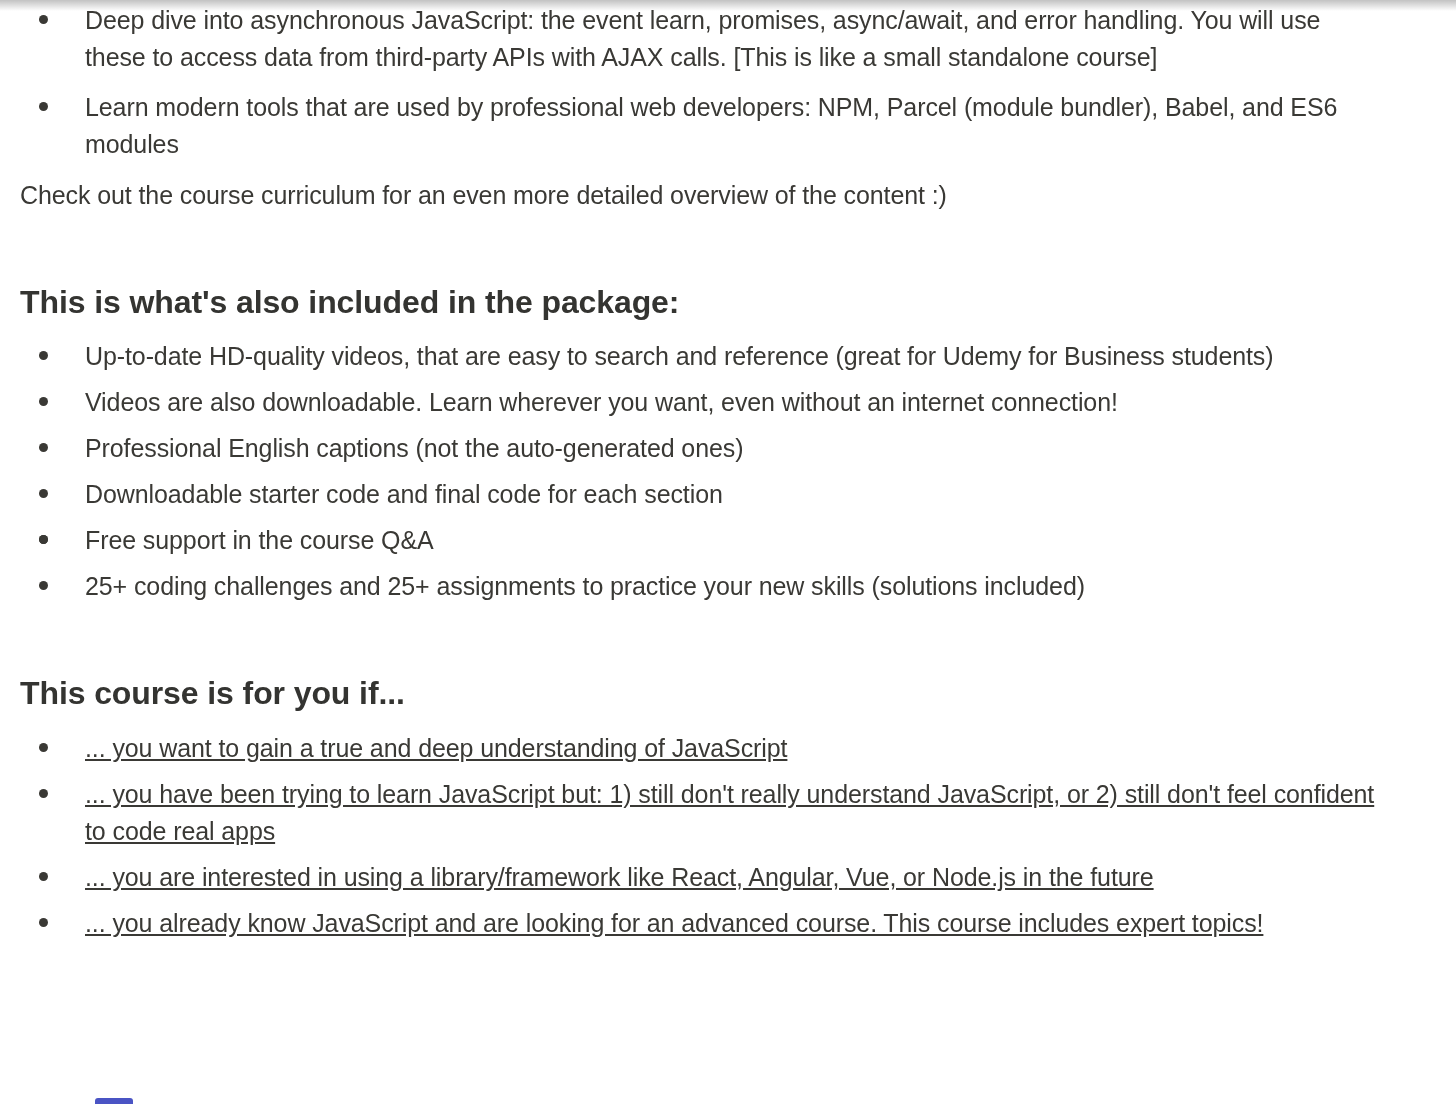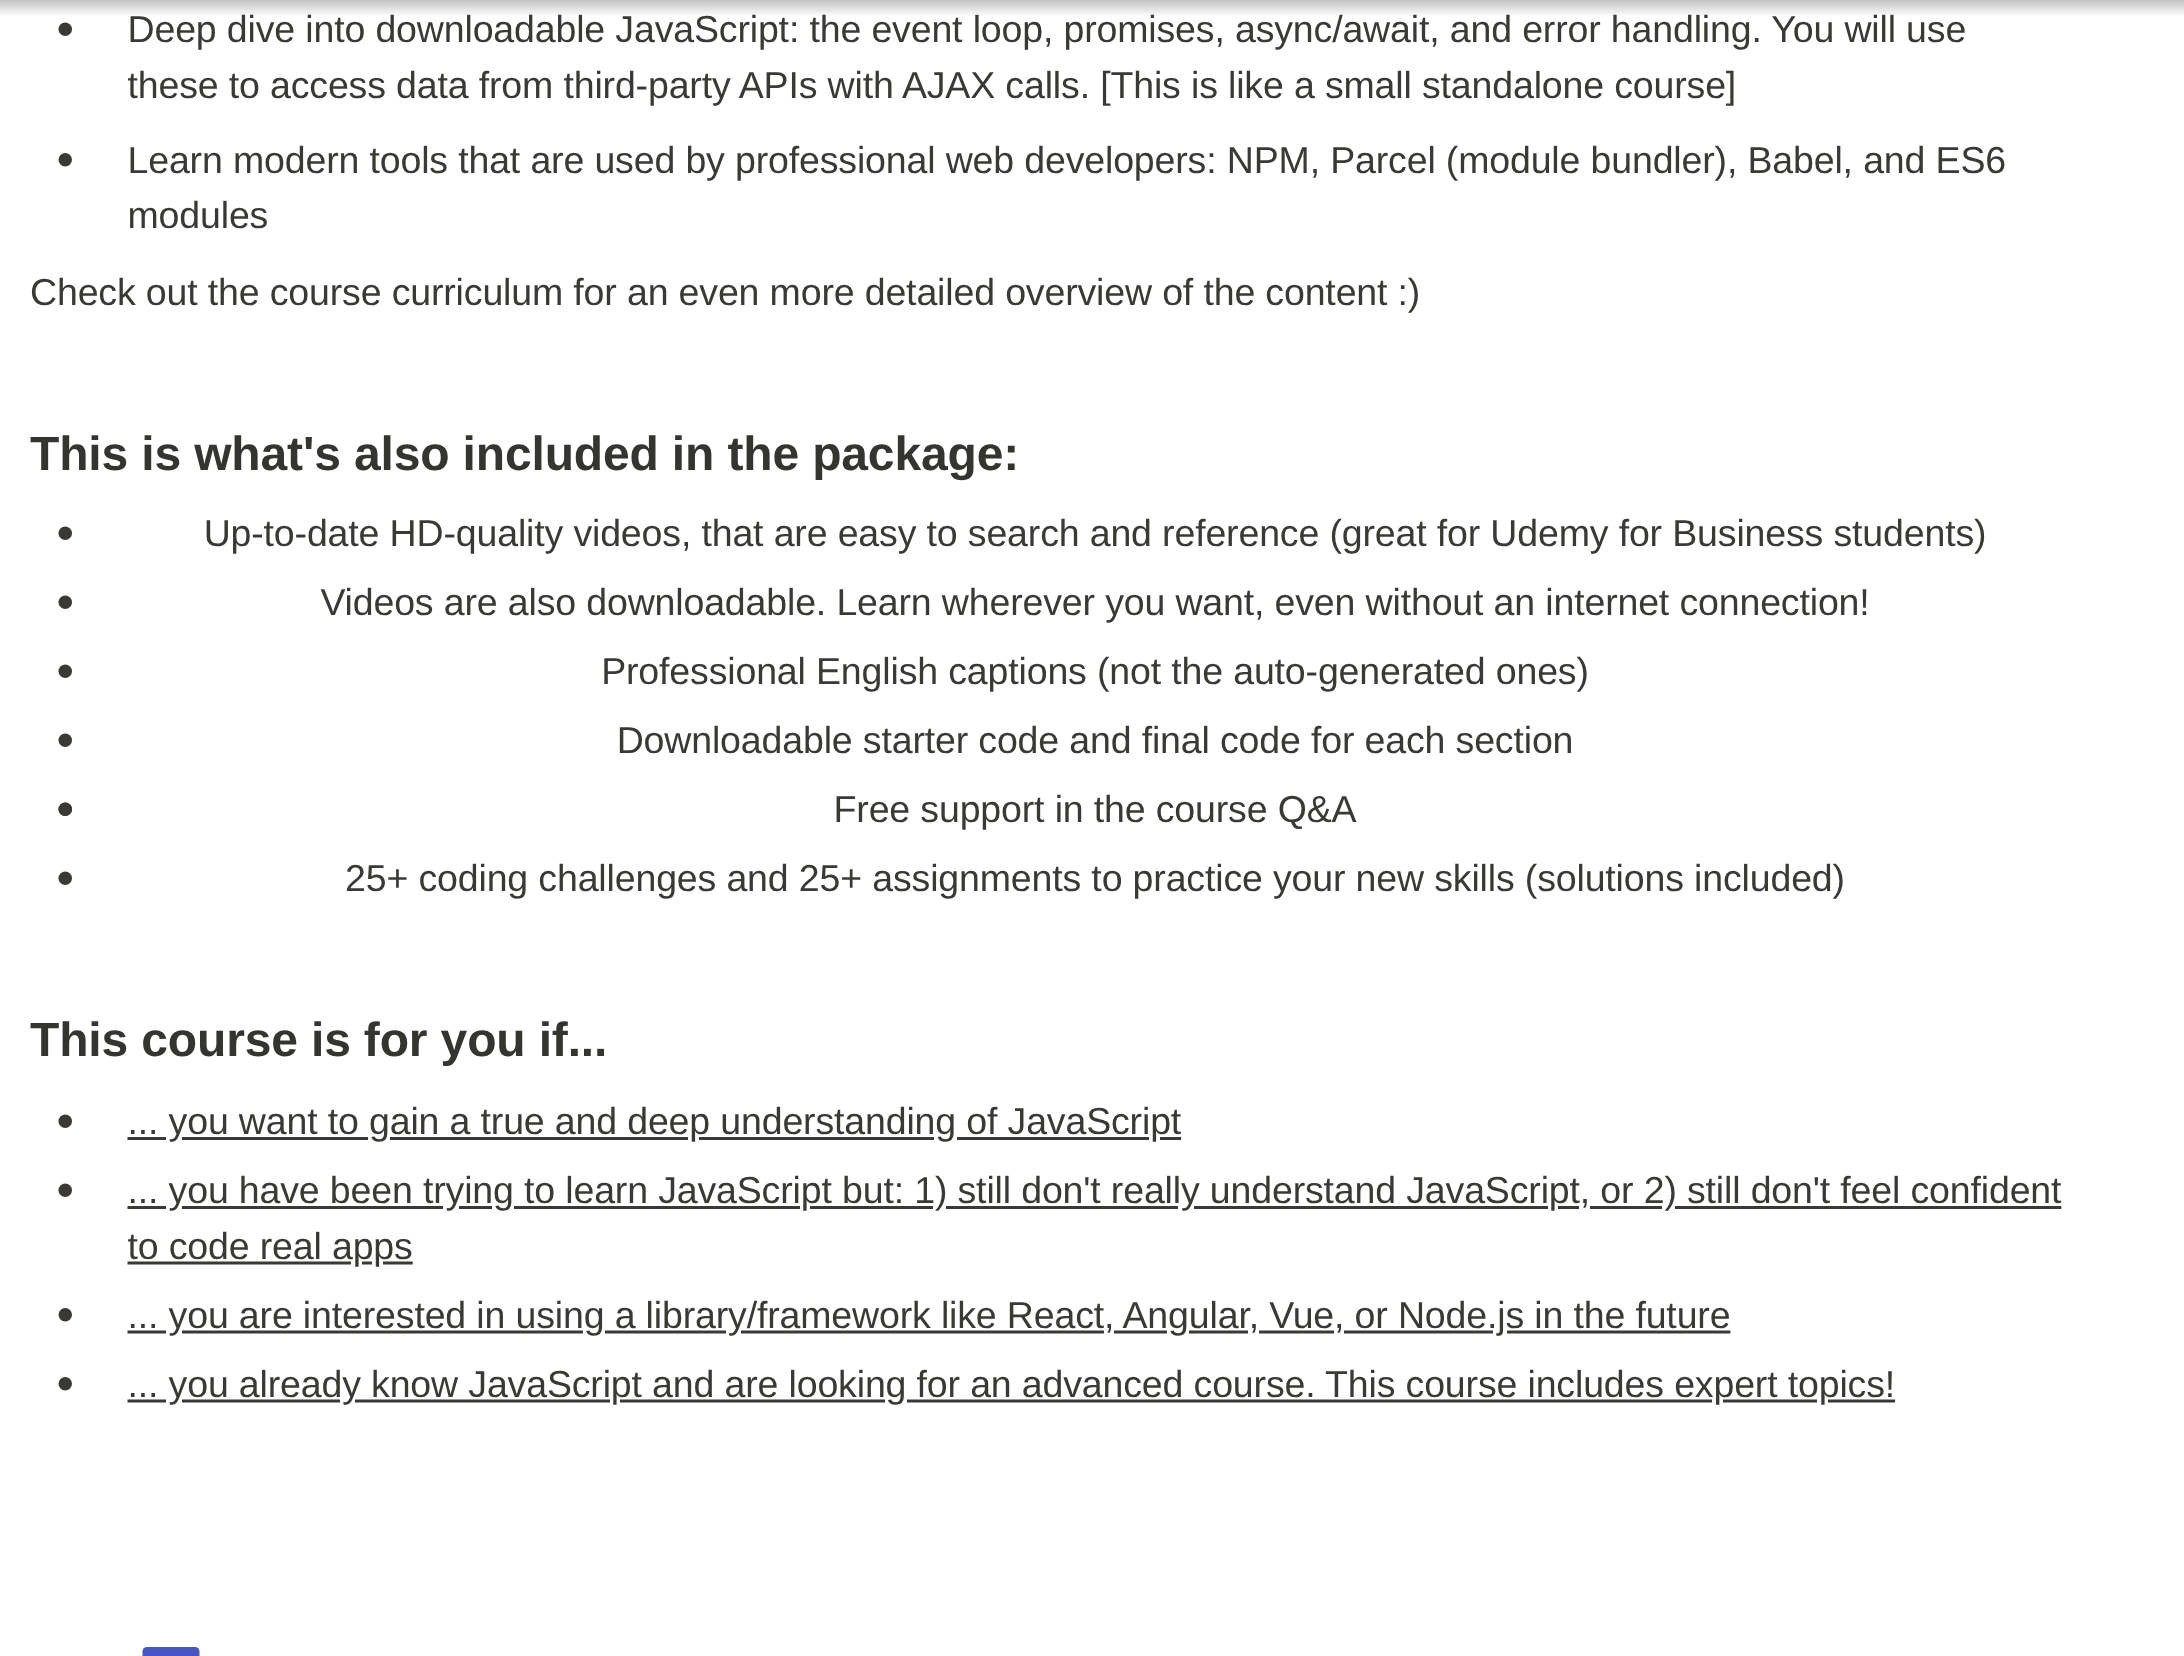--- a/index.html
+++ b/index.html
@@ -59,21 +59,21 @@
   h3 {
     margin: 0;
     font-size: 32px;
     line-height: 37px;
     font-weight: bold;
     color: #343431;
     letter-spacing: -0.1px;
   }
   .h-package { margin-top: 70px; }
   .h-audience { margin-top: 70px; }
-  .package-list { margin-top: 17px; text-align: center; }
+  .package-list { margin-top: 17px; }
   .package-list li { margin-bottom: 9px; }
   .audience-list { margin-top: 18px; text-decoration: underline; }
   .audience-list li { margin-bottom: 9px; }
   .partial-link {
     position: absolute;
     left: 95px;
     top: 1098px;
     width: 38px;
     height: 7px;
     border-radius: 3px 3px 0 0;
@@ -84,21 +84,21 @@
 </head>
 <body>
 
 <div class="top-shadow"></div>
 
 <div class="content">
 
   <ul class="top-list">
     <li>
       <span class="dot"></span>
-      <span>Deep dive into downloadable JavaScript: the event loop, promises, async/await, and error handling. You will use these to access data from third-party APIs with AJAX calls. [This is like a small standalone course]</span>
+      <span>Deep dive into asynchronous JavaScript: the event learn, promises, async/await, and error handling. You will use these to access data from third-party APIs with AJAX calls. [This is like a small standalone course]</span>
     </li>
     <li>
       <span class="dot"></span>
       <span>Learn modern tools that are used by professional web developers: NPM, Parcel (module bundler), Babel, and ES6 modules</span>
     </li>
   </ul>
 
   <p class="note">Check out the course curriculum for an even more detailed overview of the content :)</p>
 
   <h3 class="h-package">This is what's also included in the package:</h3>

